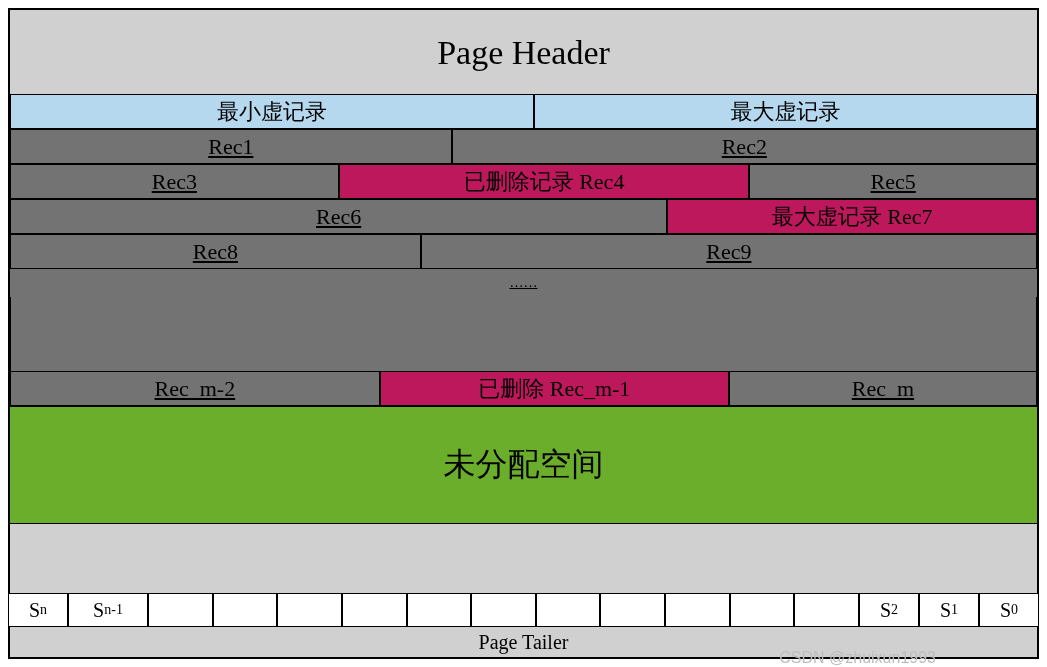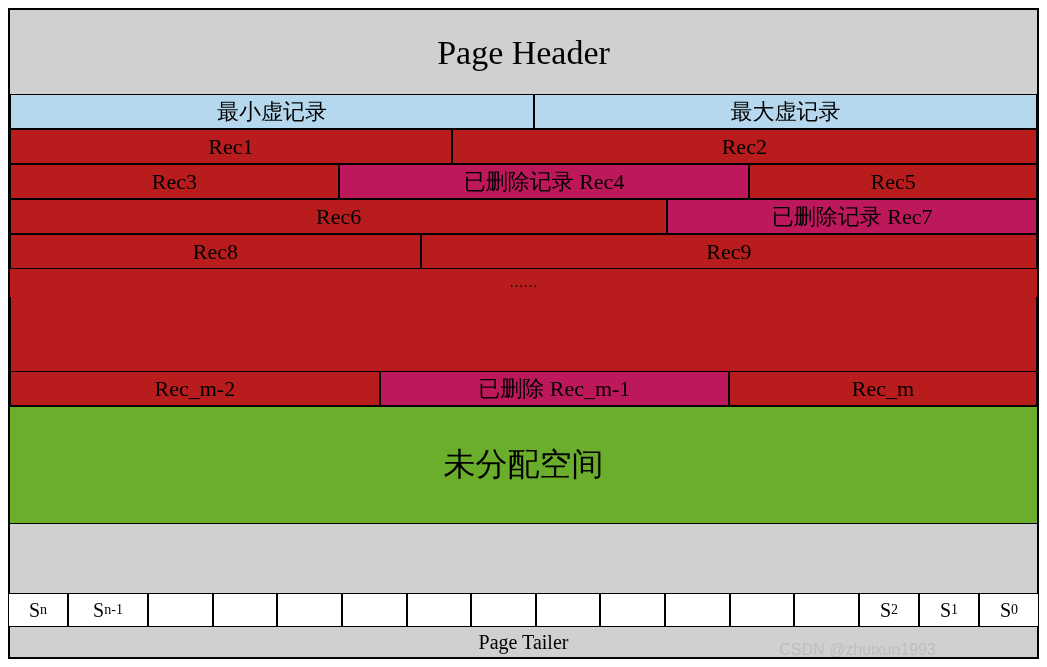--- a/index.html
+++ b/index.html
@@ -38,21 +38,21 @@
   .cell {
     box-sizing: border-box;
     border: 1px solid #000;
     display: flex;
     align-items: center;
     justify-content: center;
     font-size: 22px;
     overflow: hidden;
   }
   .lightblue { background: #B5D8EF; }
-  .orange { background: #b91c1c; }
+  .orange { background: #737373; text-decoration: underline; }
   .blue { background: #be185d; }
   .green { background: #6AAE2B; }
   .ellipsis {
     text-align: center;
     font-size: 14px;
     padding: 6px 0;
   }
   .biggap {
     height: 74px;
   }
@@ -90,21 +90,21 @@
     height: 30px;
     display: flex;
     align-items: center;
     justify-content: center;
     font-size: 20px;
     background: #d0d0d0;
   }
   .watermark {
     position: absolute;
     right: 14px;
-    bottom: 8px;
+    bottom: 0;
     color: #bdbdbd;
     font-family: Arial, sans-serif;
     font-size: 16px;
   }
 </style>
 </head>
 <body>
 
 <div class="container">
   <div class="page">
@@ -121,21 +121,21 @@
     </div>
 
     <div class="row">
       <div class="cell orange" style="width:32%">Rec3</div>
       <div class="cell blue" style="width:40%">已删除记录 Rec4</div>
       <div class="cell orange" style="width:28%">Rec5</div>
     </div>
 
     <div class="row">
       <div class="cell orange" style="width:64%">Rec6</div>
-      <div class="cell blue" style="width:36%">已删除记录 Rec7</div>
+      <div class="cell blue" style="width:36%">最大虚记录 Rec7</div>
     </div>
 
     <div class="row">
       <div class="cell orange" style="width:40%">Rec8</div>
       <div class="cell orange" style="width:60%">Rec9</div>
     </div>
 
     <div class="orange ellipsis">……</div>
     <div class="orange biggap" style="border-left:1px solid #000;border-right:1px solid #000;"></div>
 

